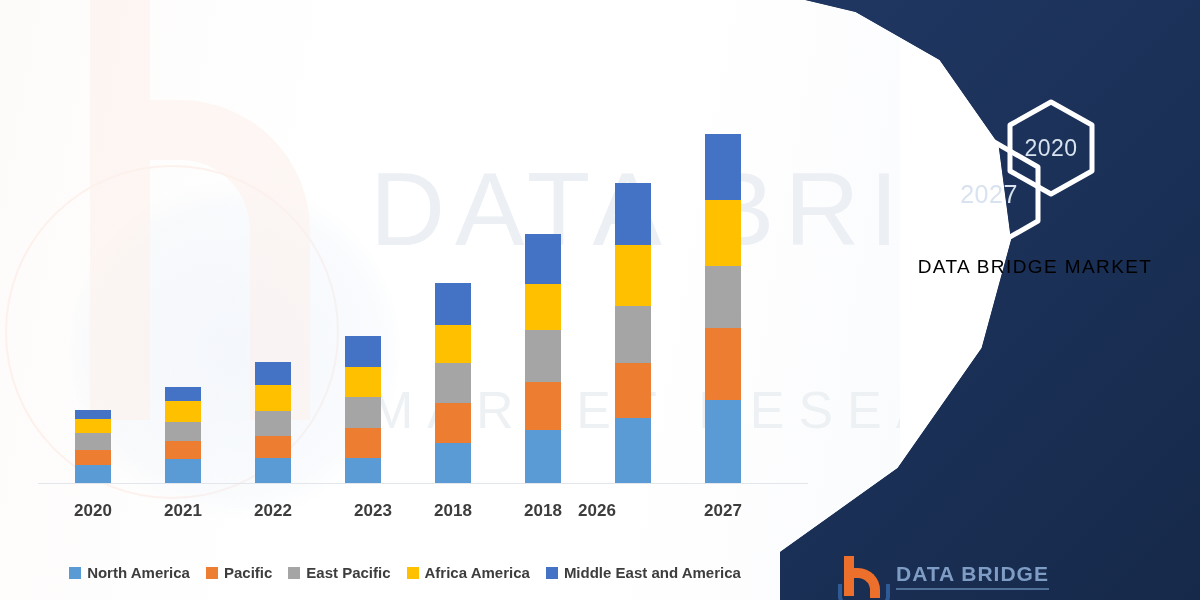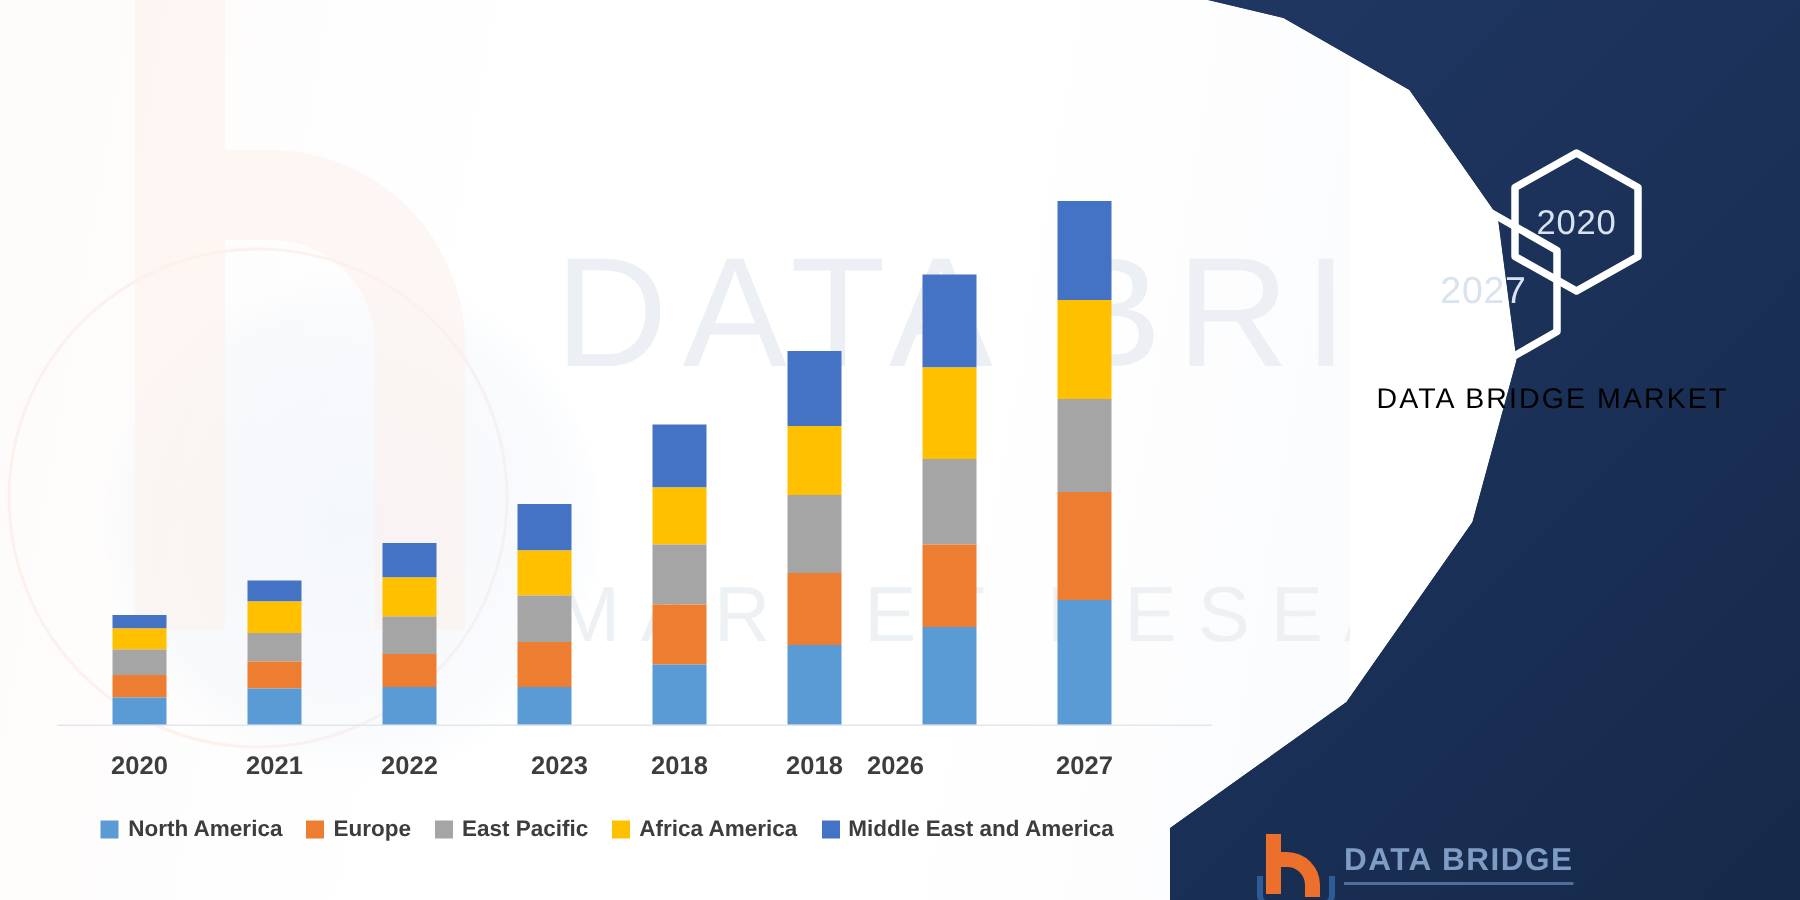--- a/index.html
+++ b/index.html
@@ -113,21 +113,21 @@
     text-align: center;
     top: 501px;
     font-size: 17px;
     font-weight: 700;
     color: #3d3d3d;
   }
 
   
   #legend {
     position: absolute;
-    left: 0; top: 544px;
+    left: 0; top: 564px;
     width: 810px;
     display: flex;
     justify-content: center;
     align-items: center;
     gap: 16px;
   }
   .legend-item {
     display: flex;
     align-items: center;
     gap: 6px;
@@ -317,21 +317,21 @@
         </div>
     </div>
 
     <div id="legend">
         <div class="legend-item">
           <span class="legend-swatch" style="background: rgb(91, 155, 213);"></span>
           <span>North America</span>
         </div>
         <div class="legend-item">
           <span class="legend-swatch" style="background: rgb(237, 125, 49);"></span>
-          <span>Europe</span>
+          <span>Pacific</span>
         </div>
         <div class="legend-item">
           <span class="legend-swatch" style="background: rgb(165, 165, 165);"></span>
           <span>East Pacific</span>
         </div>
         <div class="legend-item">
           <span class="legend-swatch" style="background: rgb(255, 192, 0);"></span>
           <span>Africa America</span>
         </div>
         <div class="legend-item">

